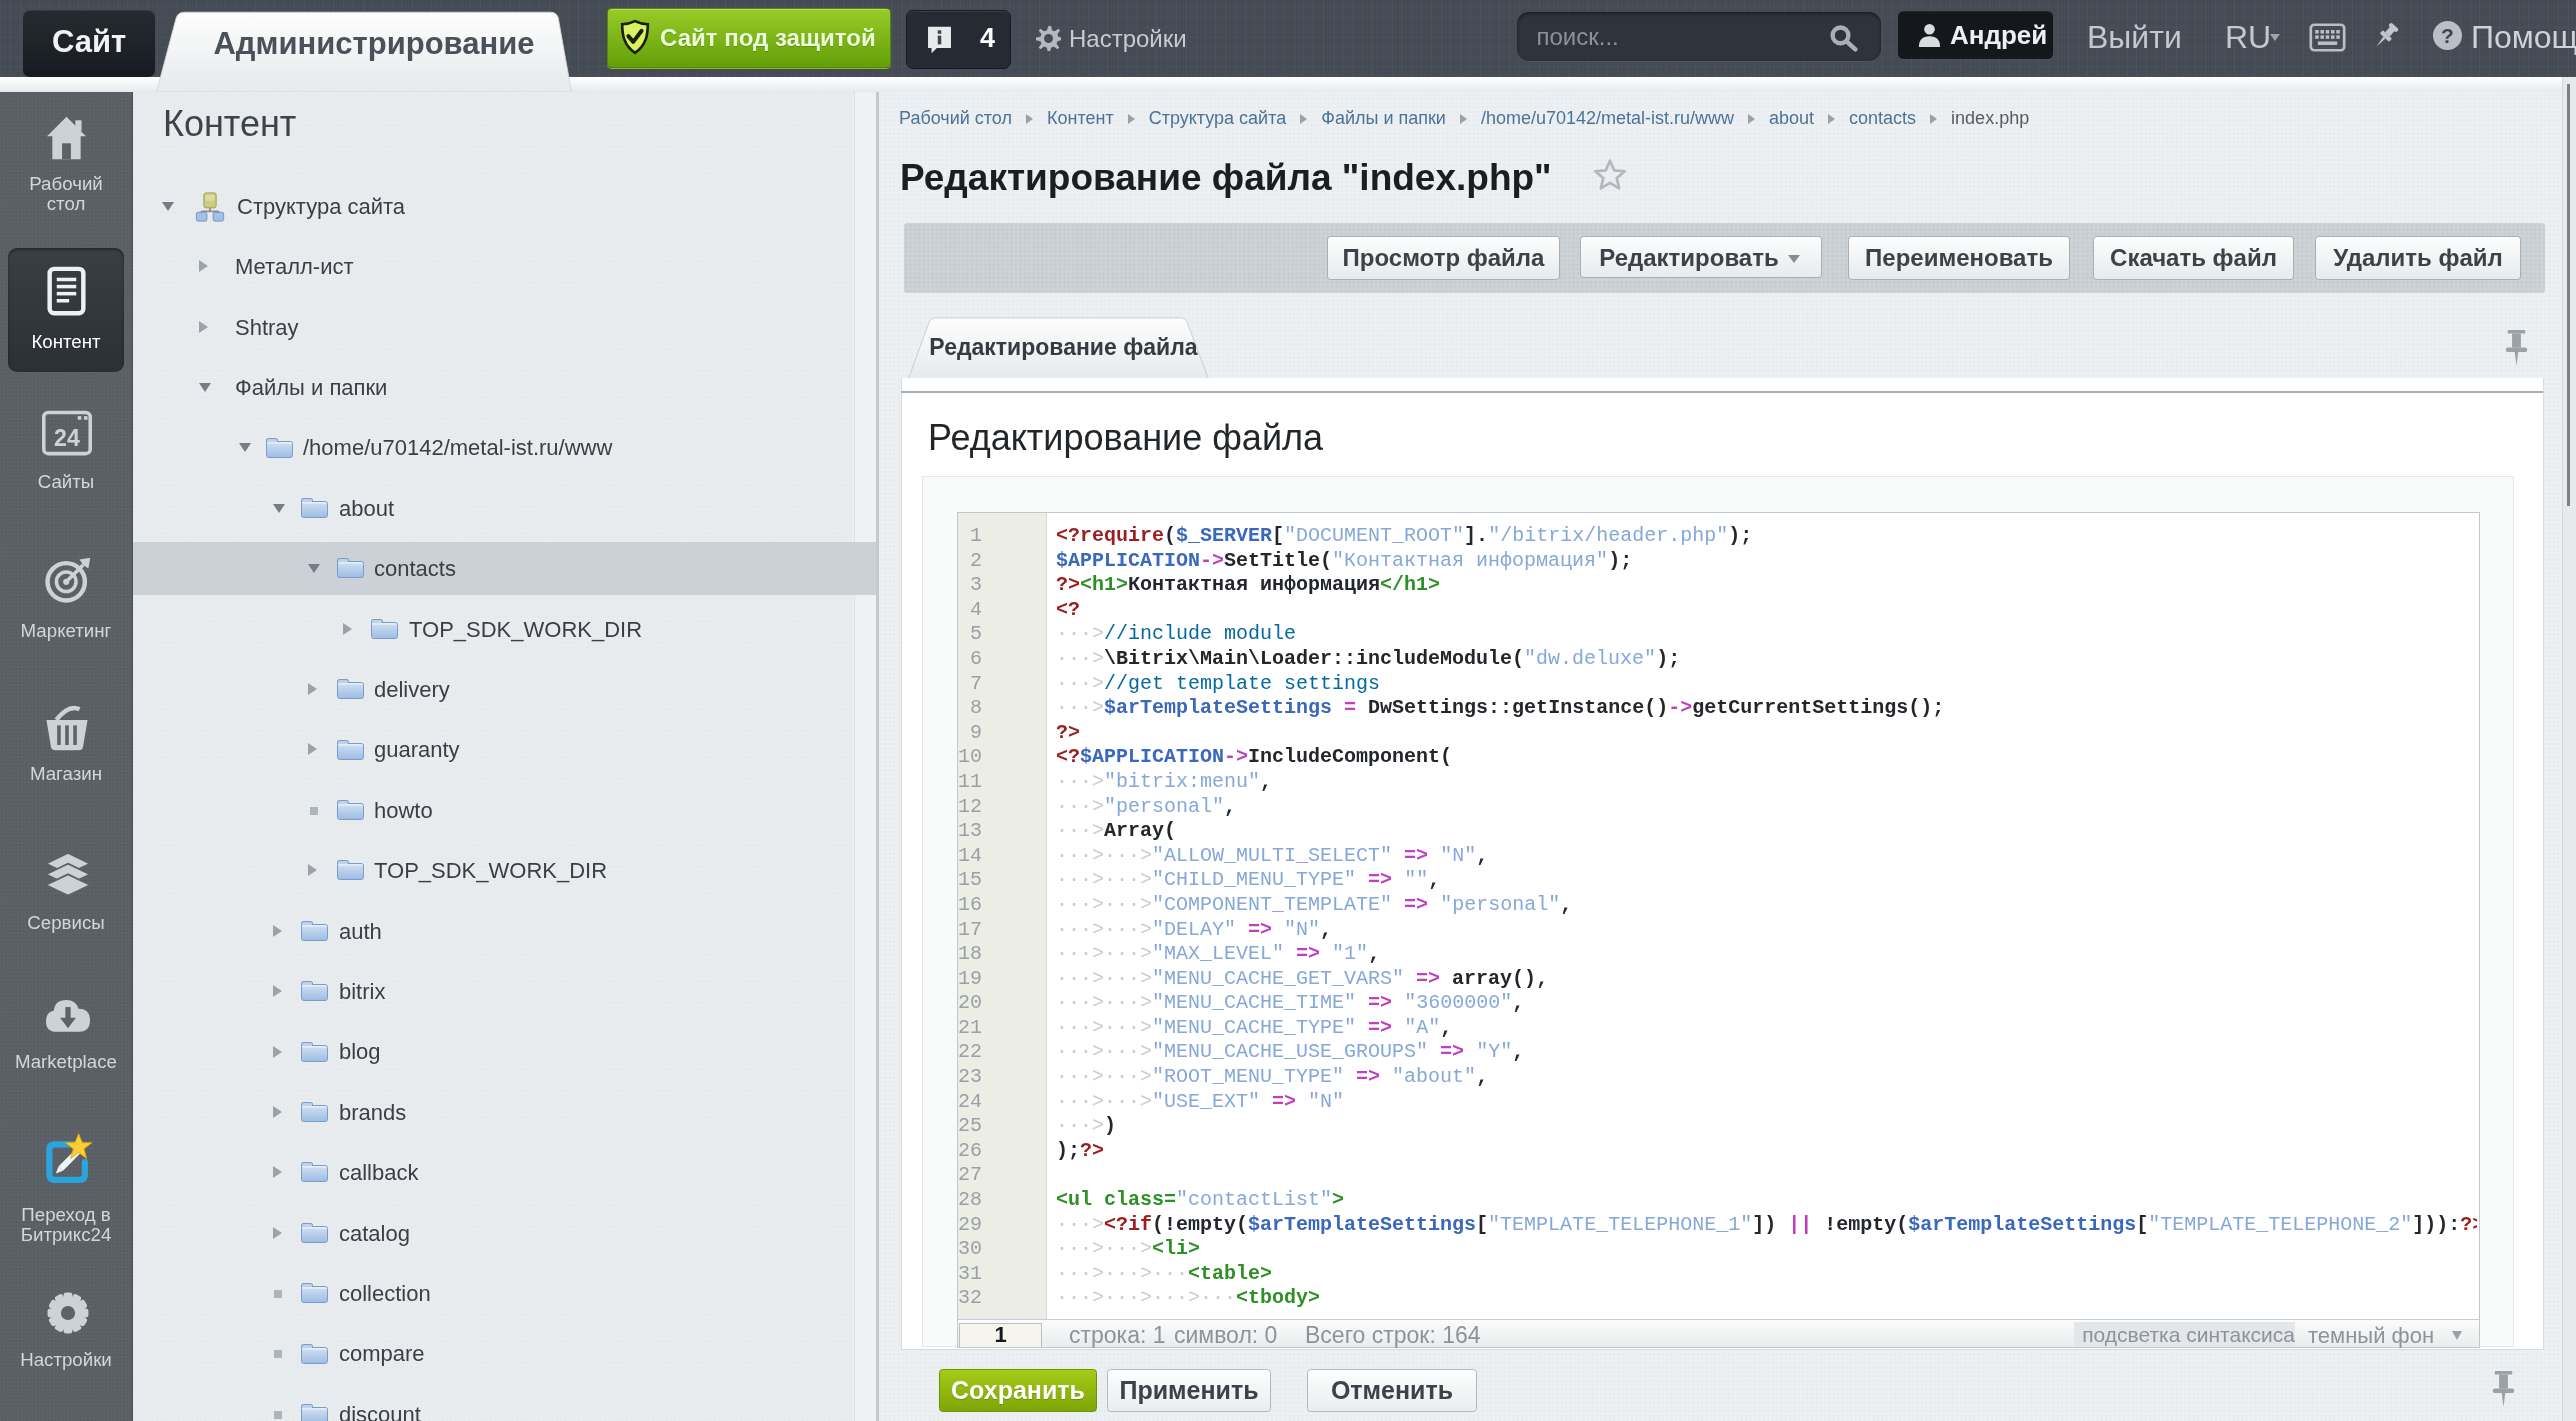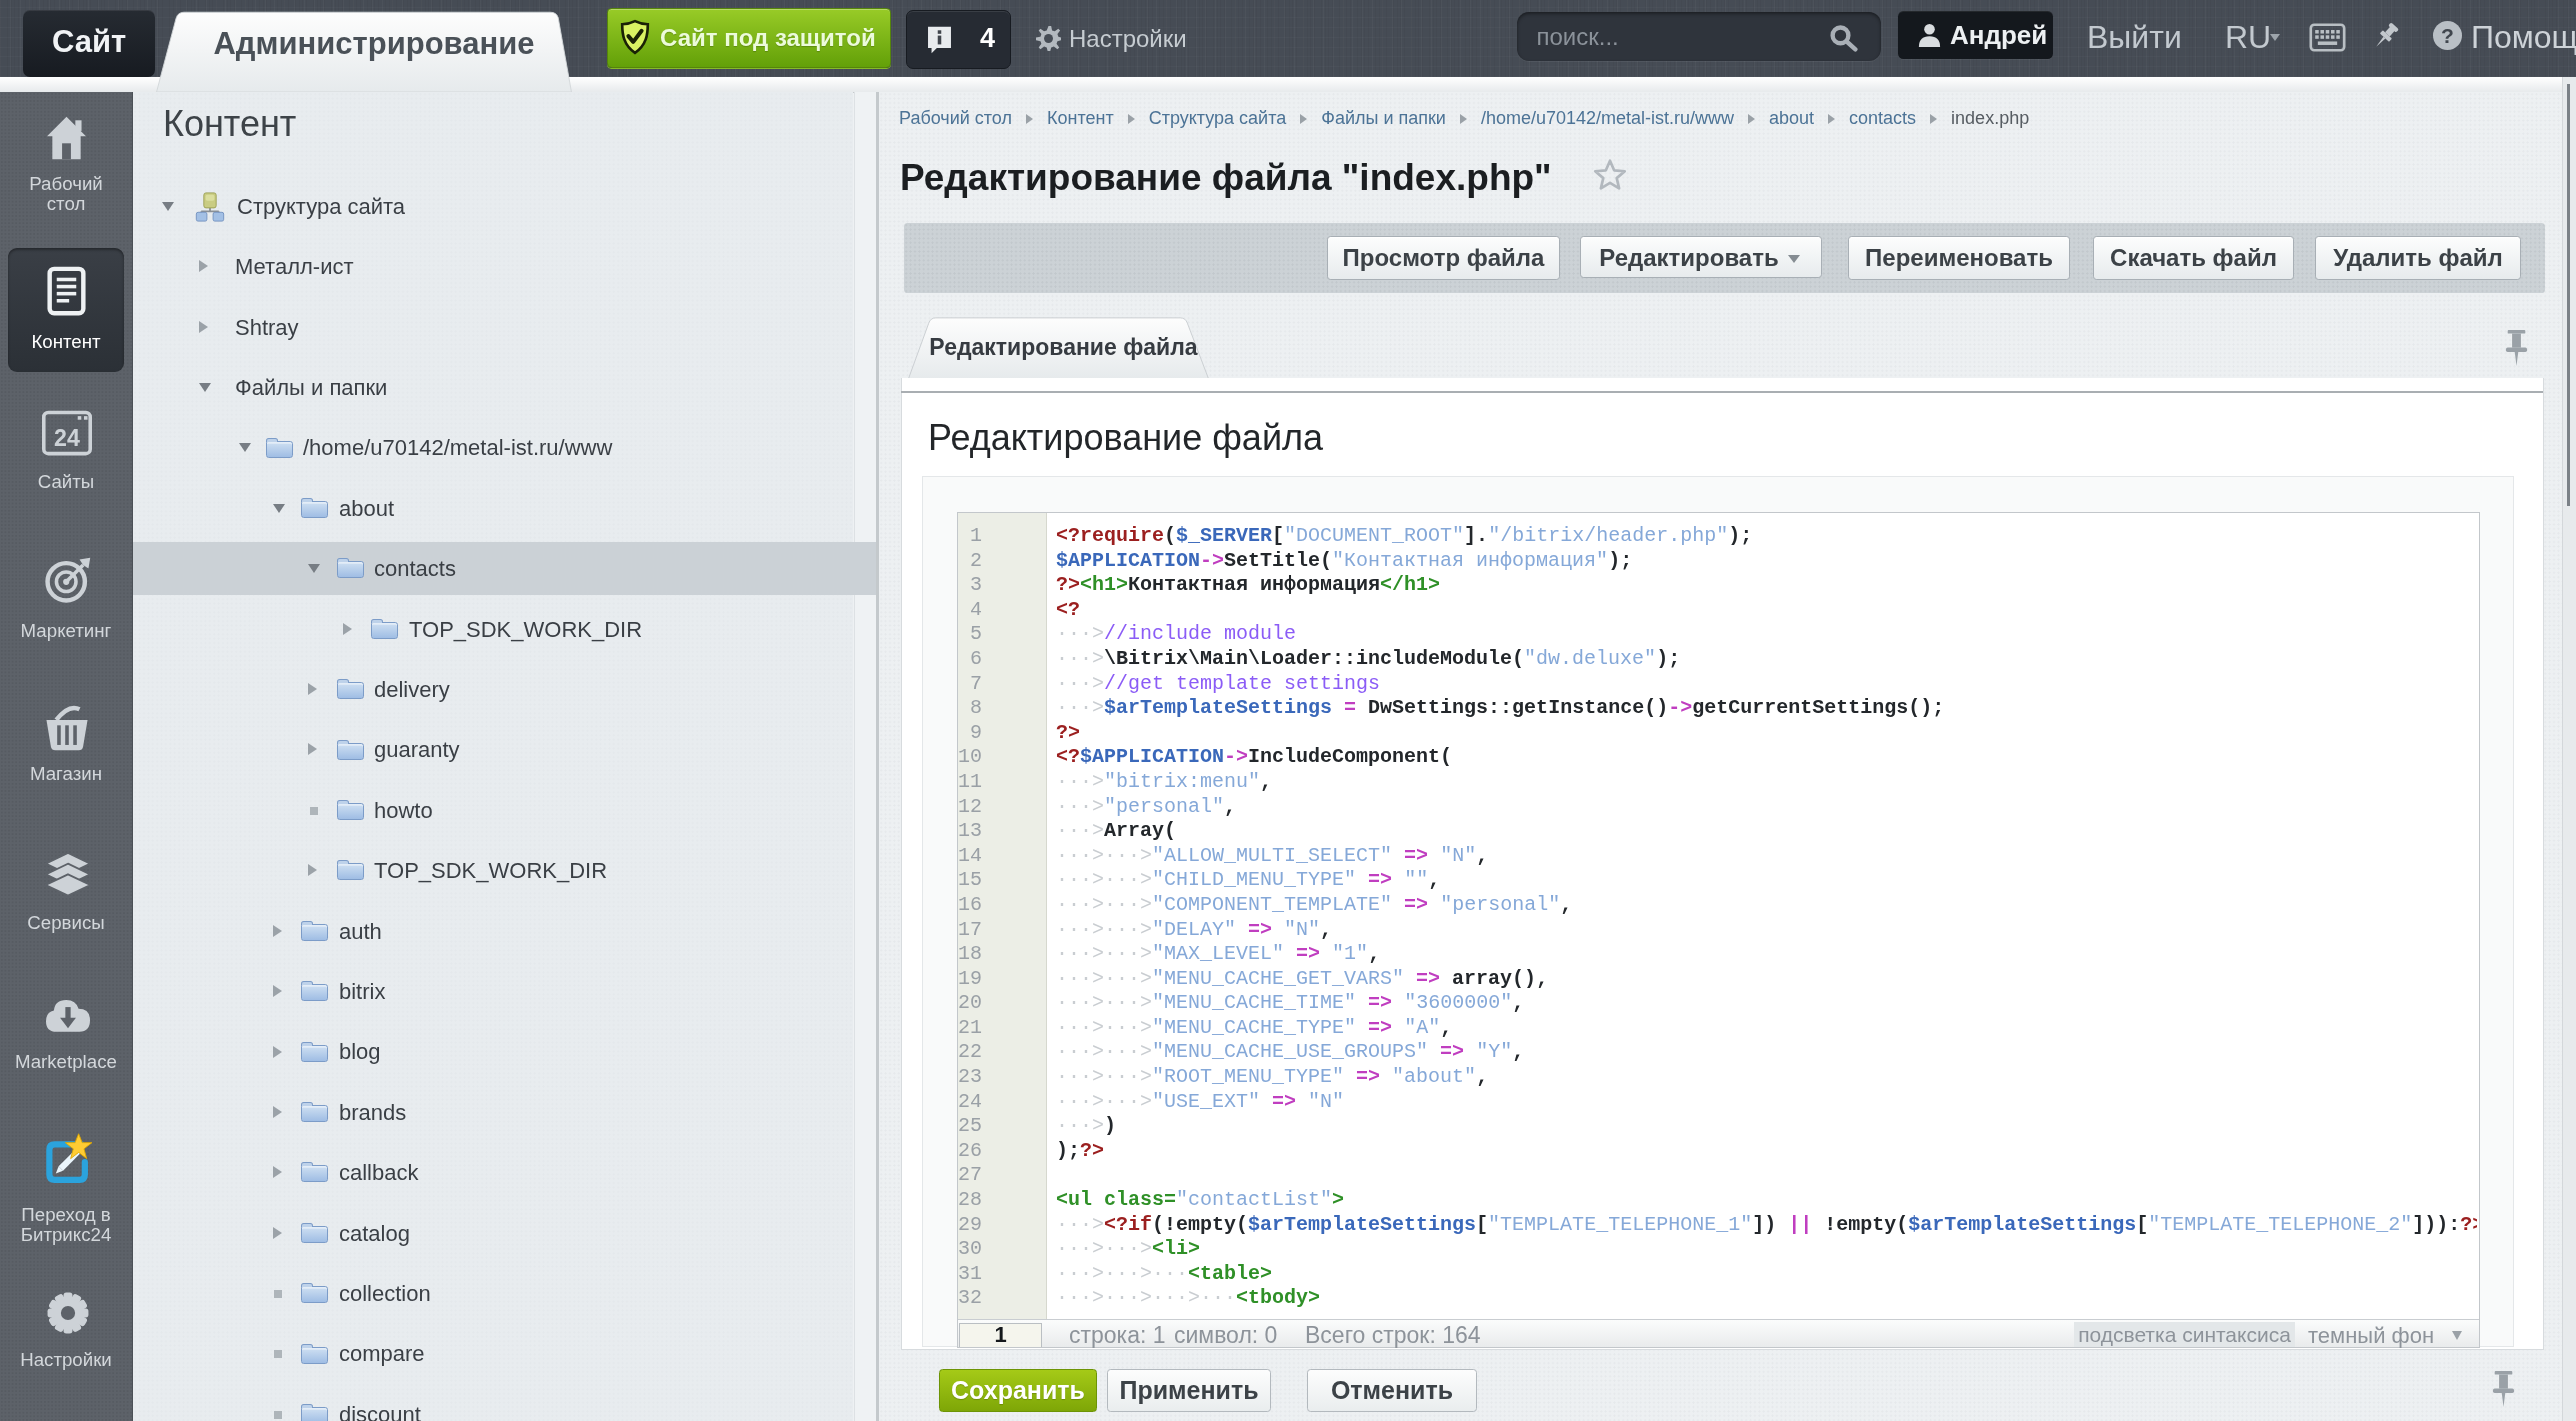--- a/index.html
+++ b/index.html
@@ -50,30 +50,30 @@
 #panel{left:901px;top:378px;width:1641px;height:971px;background:#fff;border:0.9px solid #d7dbde;border-top:none;}
 #paneltopline{left:901px;top:391px;width:1642px;height:1.8px;background:#a9aeb2;}
 #tab2text{font-size:23px;font-weight:bold;color:#363b41;}
 #h2{left:928px;top:417px;font-size:36px;line-height:41px;color:#232629;}
 #outerbox{left:922px;top:476px;width:1592px;height:871px;background:#f9fafa;border:0.9px solid #e4e7e9;box-sizing:border-box;}
 #editor{left:957px;top:512px;width:1523px;height:836px;border:0.9px solid #c3c7cb;box-sizing:border-box;background:#fff;}
 #gutter{left:958px;top:513px;width:89px;height:807px;background:#eceee6;border-right:0.9px solid #d6d8ce;box-sizing:border-box;}
 #gnum{left:938px;top:524px;width:44px;text-align:right;font:20px/24.6px "Liberation Mono",monospace;color:#9aa0a6;margin:0;}
 #code{left:1056px;top:524px;font:bold 20px/24.6px "Liberation Mono",monospace;color:#23272b;margin:0;width:1421px;overflow:hidden;}
 #code .s{color:#85a8d8;font-weight:normal}
-#code .c{color:#8b5cf6;font-weight:normal}
+#code .c{color:#0369a1;font-weight:normal}
 #code .w{color:#c9cdd1;font-weight:normal}
 #code .r{color:#9b1f1f}
 #code .v{color:#3a68ba}
 #code .m{color:#c03ec0}
 #code .g{color:#2f9027}
 #statusbar{left:958px;top:1319px;width:1521px;height:27.5px;background:linear-gradient(#fbfcfc,#e9ebec);border-top:0.9px solid #c9cdd1;box-sizing:border-box;}
 #pg1{left:959px;top:1323px;width:83px;height:24px;background:#f5f5ed;border:0.9px solid #babfc3;border-bottom:none;box-sizing:border-box;text-align:center;line-height:22px;font-size:22px;font-weight:bold;color:#15181b;}
 .st{position:absolute;top:1323px;font-size:23px;line-height:25px;color:#8d939a;}
-#chip{left:2074px;top:1322px;width:221px;height:25px;background:#e3e7e9;text-align:center;line-height:25px;font-size:21px;color:#8d939a;white-space:nowrap;}
+#chip{left:2074px;top:1322px;width:221px;height:25px;background:#e3e7e9;text-align:right;line-height:25px;font-size:21px;color:#8d939a;white-space:nowrap;}
 
 #save{left:939px;top:1369px;width:158px;height:43px;border-radius:3.6px;background:linear-gradient(#a5ca17,#7ea607);border:0.9px solid #6d9405;box-sizing:border-box;text-align:center;line-height:41px;font-size:25px;font-weight:bold;color:#fff;text-shadow:0 0.9px 0.9px rgba(0,0,0,.2);}
 .btn2{position:absolute;top:1369px;height:43px;background:linear-gradient(#fdfdfd,#e9edee);border:0.9px solid #b3b9be;border-radius:3.6px;box-sizing:border-box;text-align:center;line-height:41px;font-size:25px;font-weight:bold;color:#3c4247;}
 </style></head>
 <body>
 <div class="ab" id="topbar"></div>
 <div class="ab" id="strip"></div>
 <div class="ab" id="sidebar"></div>
 <div class="ab" id="tree"></div>
 <div class="ab" id="treescroll"></div>

